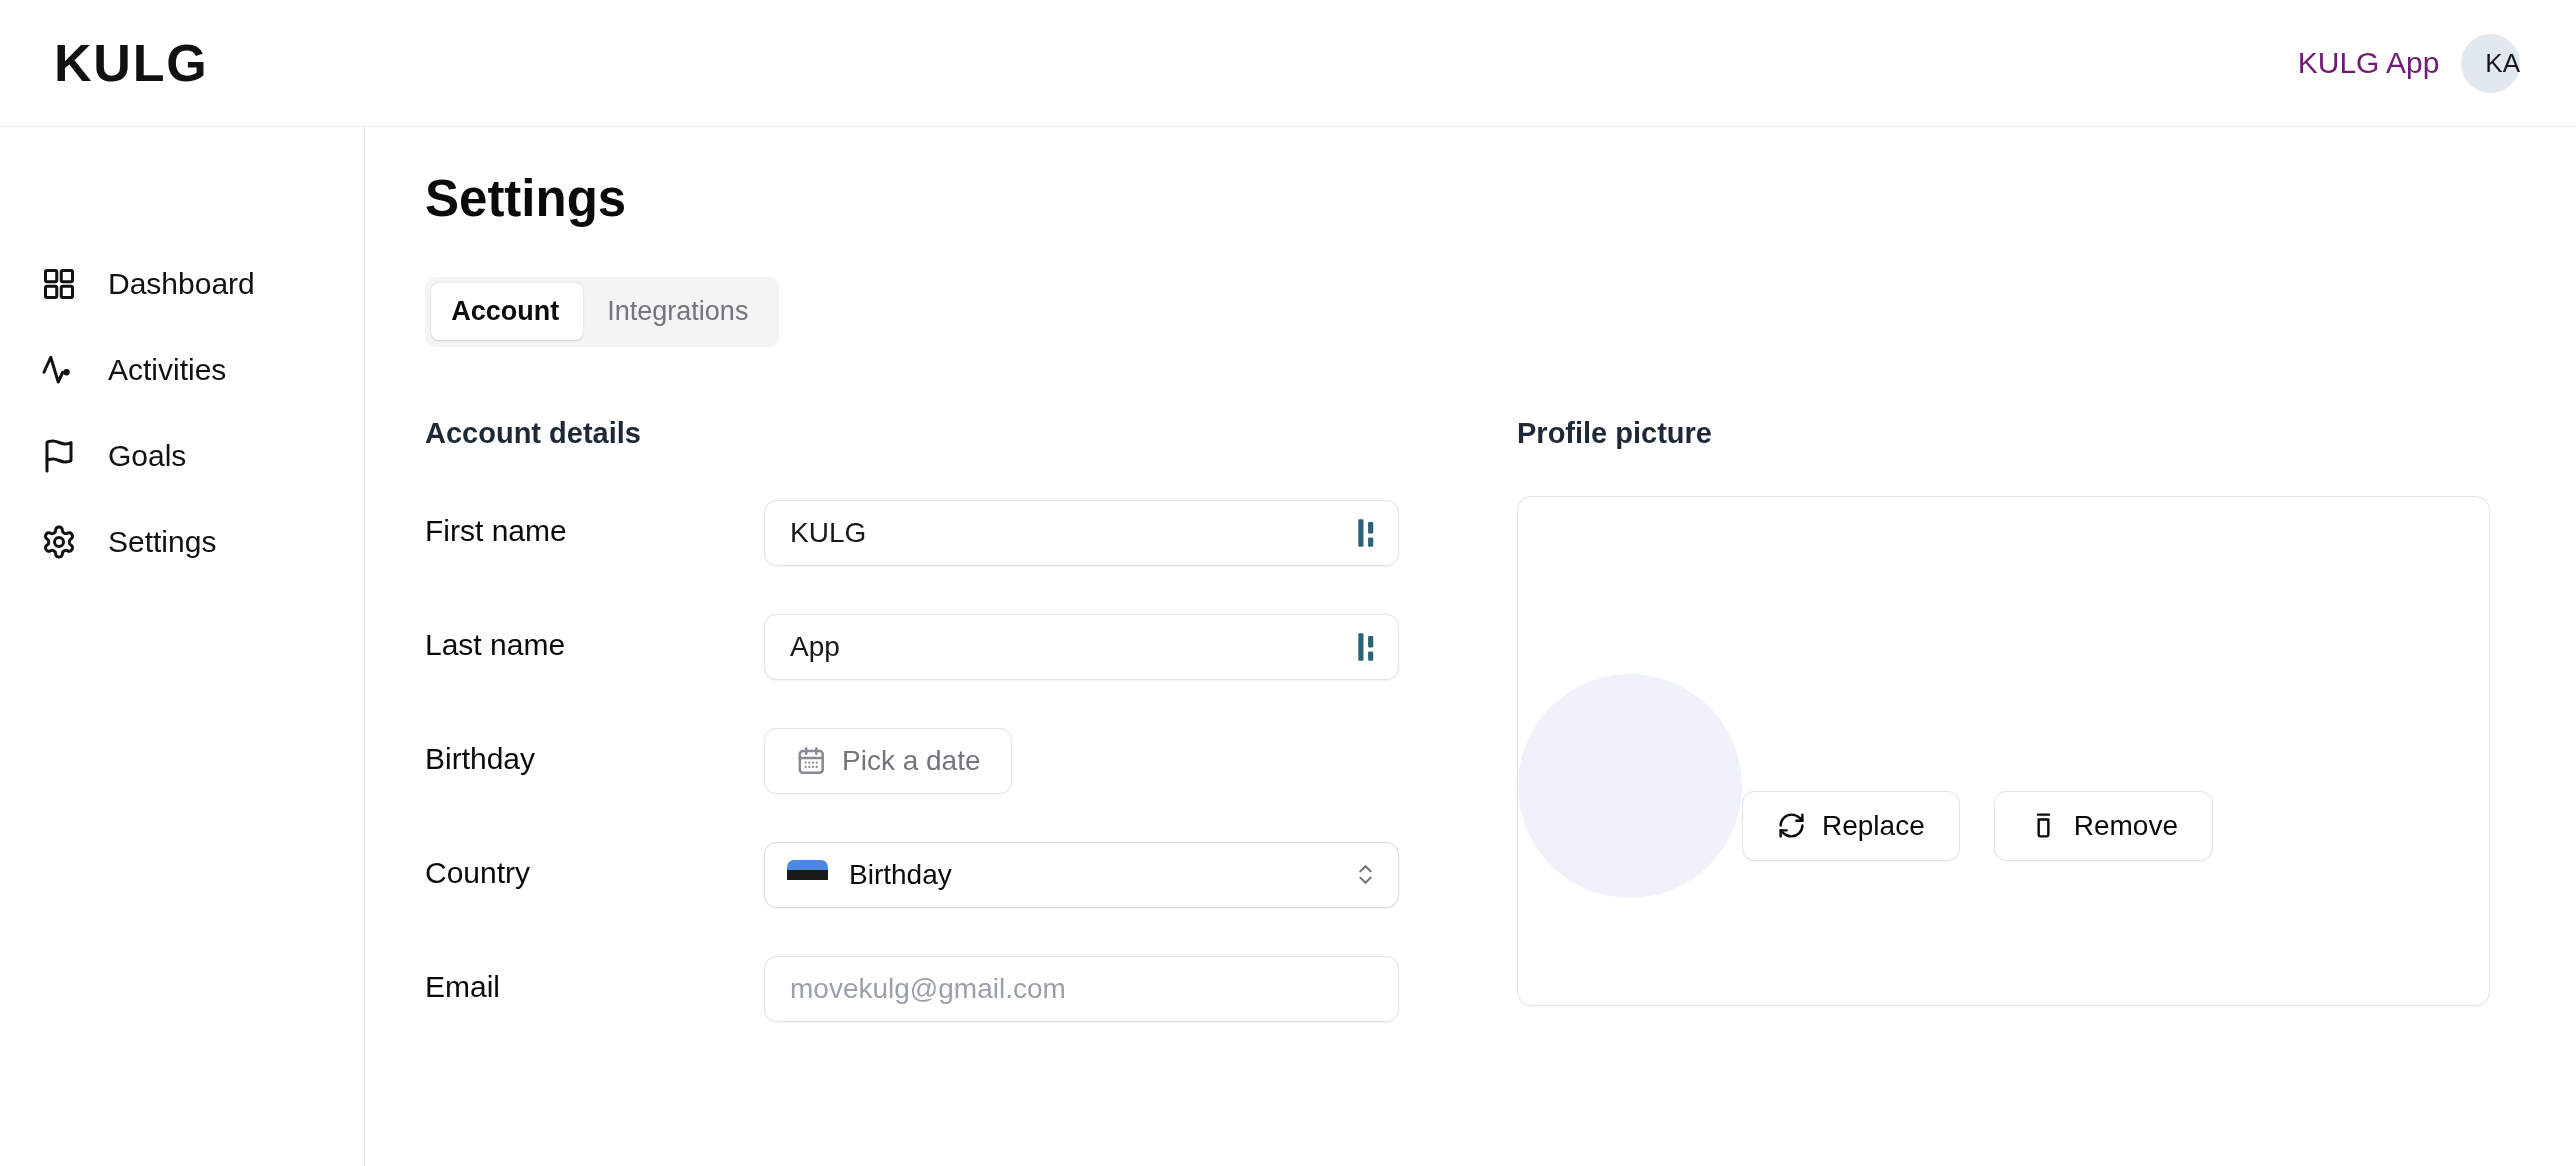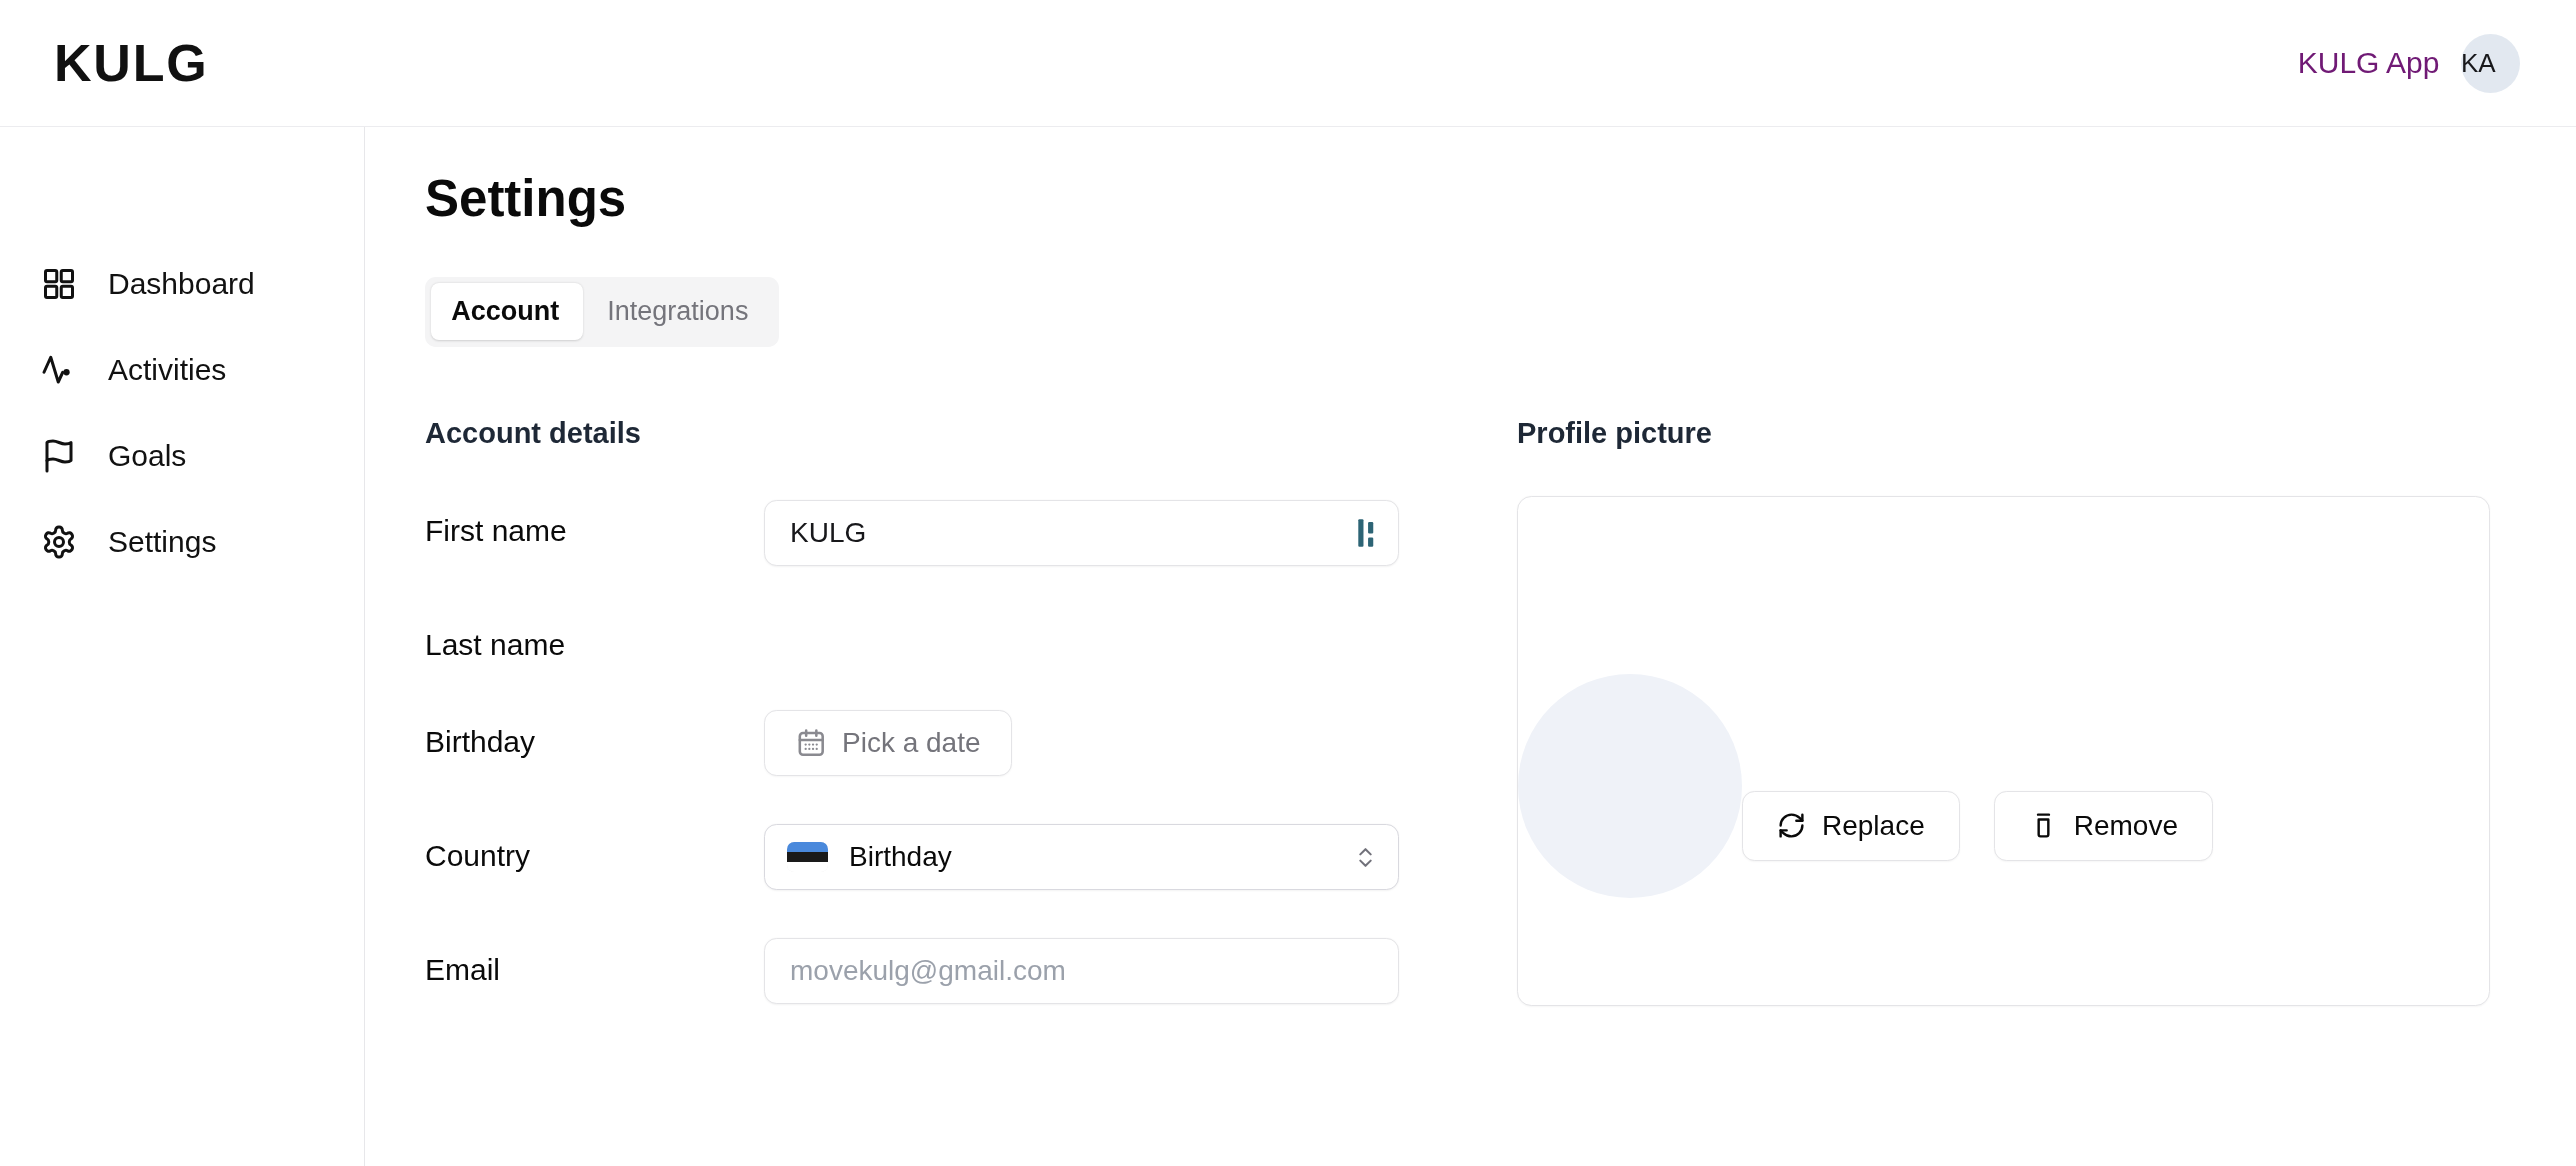--- a/index.html
+++ b/index.html
@@ -37,21 +37,21 @@
     font-size:52px;
     font-weight:800;
     letter-spacing:1.8px;
     color:#111;
   }
   .topbar-right{display:flex;align-items:center;gap:21.5px;}
   .account-label{font-size:30px;color:#701a75;}
   .avatar{
     width:59px;height:59px;border-radius:50%;
     background:var(--avatar-bg);
-    display:flex;align-items:center;justify-content:flex-start;
+    display:flex;align-items:center;justify-content:flex-end;
     font-size:26px;font-weight:500;color:#18181b;
     cursor:pointer;
   }
   
   .layout{display:flex;height:1039px;}
   .sidebar{
     width:365px;
     flex:0 0 365px;
     border-right:0.9px solid #e7e7ea;
     padding:135px 0 0 41px;
@@ -243,20 +243,30 @@
                 <rect x="2" y="1" width="4.5" height="24" rx="1" fill="var(--autofill-teal)"></rect>
                 <rect x="10.5" y="3.5" width="4.5" height="10" rx="1" fill="var(--autofill-teal)"></rect>
                 <rect x="10.5" y="17" width="4.5" height="8" rx="1" fill="var(--autofill-teal)"></rect>
               </svg>
             </span>
           </div>
         </div>
 
         <div class="field-row">
           <div class="field-label">Last name</div>
+          <div class="field-control">
+            <input class="text-input" type="text" value="App" style="">
+            <span class="autofill-badge">
+              <svg viewBox="0 0 20 26" width="23" height="32">
+                <rect x="2" y="1" width="4.5" height="24" rx="1" fill="var(--autofill-teal)"></rect>
+                <rect x="10.5" y="3.5" width="4.5" height="10" rx="1" fill="var(--autofill-teal)"></rect>
+                <rect x="10.5" y="17" width="4.5" height="8" rx="1" fill="var(--autofill-teal)"></rect>
+              </svg>
+            </span>
+          </div>
         </div>
 
         <div class="field-row">
           <div class="field-label">Birthday</div>
           <div class="field-control">
             <button class="date-button">
               <svg class="stroke-icon" viewBox="0 0 24 24">
                 <rect x="3" y="4" width="18" height="17" rx="2.5"></rect>
                 <path d="M8 2v4M16 2v4M3 9.5h18"></path>
                 <g fill="currentColor" stroke="none">

